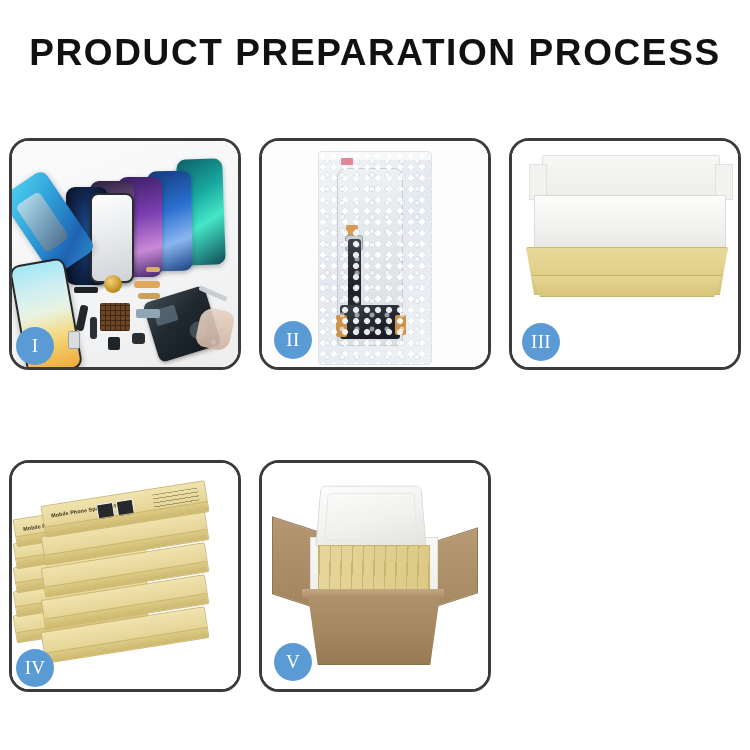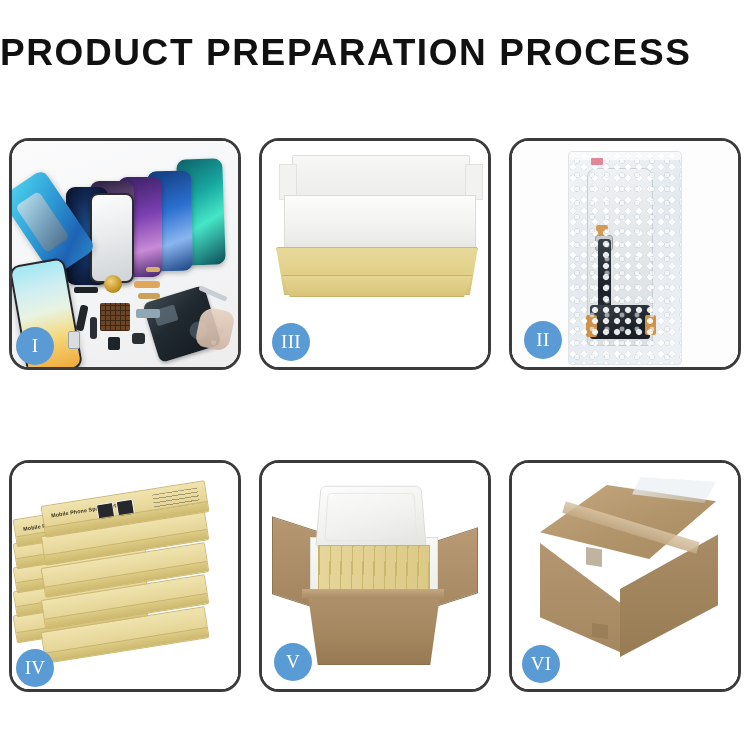--- a/index.html
+++ b/index.html
@@ -12,20 +12,21 @@
     height: 750px;
     font-family: "Liberation Sans", sans-serif;
     overflow: hidden;
     position: relative;
   }
 
   
   .header {
     width: 750px;
     padding-top: 34px;
+    text-align: center;
   }
   .title {
     font-family: "Liberation Sans", sans-serif;
     font-size: 37px;
     font-weight: 700;
     letter-spacing: 1.6px;
     color: #111111;
     line-height: 1.05;
     white-space: nowrap;
   }
@@ -524,34 +525,20 @@
         <div class="part part-tool"></div>
         <div class="part part-hand"></div>
       </div>
     </div>
     <div class="badge b1">I</div>
   </div>
 
   <div class="panel">
     <div class="panel-inner">
       <div class="scene">
-        <div class="p3-bg"></div>
-        <div class="box3-lid"></div>
-        <div class="box3-foam"></div>
-        <div class="box3-wrap"></div>
-        <div class="box3-base"></div>
-        <div class="box3-front"></div>
-      </div>
-    </div>
-    <div class="badge b3">III</div>
-  </div>
-
-  <div class="panel">
-    <div class="panel-inner">
-      <div class="scene">
         <div class="p2-bg"></div>
         <div class="bubblebag">
           <div class="screen-in-bag">
             <div class="screen-tab"></div>
             <div class="screen-conn"></div>
             <div class="screen-flex"></div>
             <div class="screen-bottom"></div>
           </div>
           <div class="bubbles"></div>
           <div class="bubbles2"></div>
@@ -559,20 +546,34 @@
           <div class="bag-label"></div>
         </div>
       </div>
     </div>
     <div class="badge b2">II</div>
   </div>
 
   <div class="panel">
     <div class="panel-inner">
       <div class="scene">
+        <div class="p3-bg"></div>
+        <div class="box3-lid"></div>
+        <div class="box3-foam"></div>
+        <div class="box3-wrap"></div>
+        <div class="box3-base"></div>
+        <div class="box3-front"></div>
+      </div>
+    </div>
+    <div class="badge b3">III</div>
+  </div>
+
+  <div class="panel">
+    <div class="panel-inner">
+      <div class="scene">
         <div class="p4-bg"></div>
         <div class="stackwrap">
           <div class="ybox yb-l5">
               <div class="side"></div>
             </div>
           <div class="ybox yb-l4">
               <div class="side"></div>
             </div>
           <div class="ybox yb-l3">
               <div class="side"></div>
@@ -626,29 +627,14 @@
         <div class="foam-lid"></div>
         <div class="foam-liner"></div>
         <div class="ybox-row"></div>
         <div class="carton-rim"></div>
         <div class="carton-body"></div>
       </div>
     </div>
     <div class="badge b5">V</div>
   </div>
 
-  <div class="panel">
-    <div class="panel-inner">
-      <div class="scene">
-        <div class="p6-bg"></div>
-        <div class="c6-left"></div>
-        <div class="c6-right"></div>
-        <div class="c6-top"></div>
-        <div class="c6-tape"></div>
-        <div class="c6-tab-a"></div>
-        <div class="c6-tab-b"></div>
-        <div class="c6-film"></div>
-      </div>
-    </div>
-    <div class="badge b6">VI</div>
-  </div>
 
 </div>
 
 </body></html>

